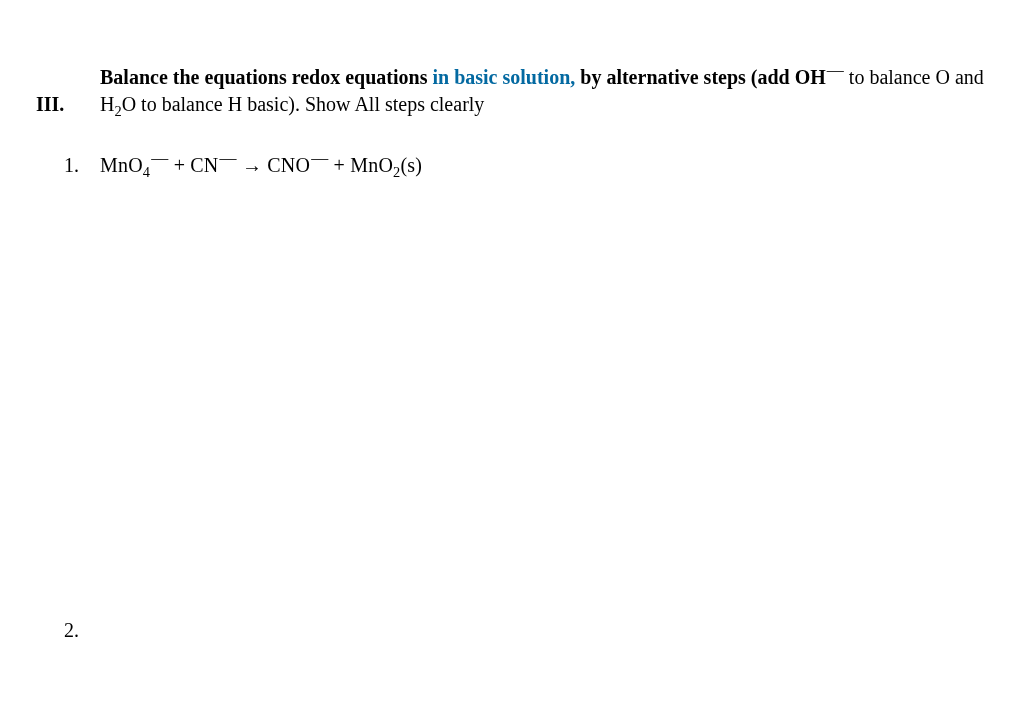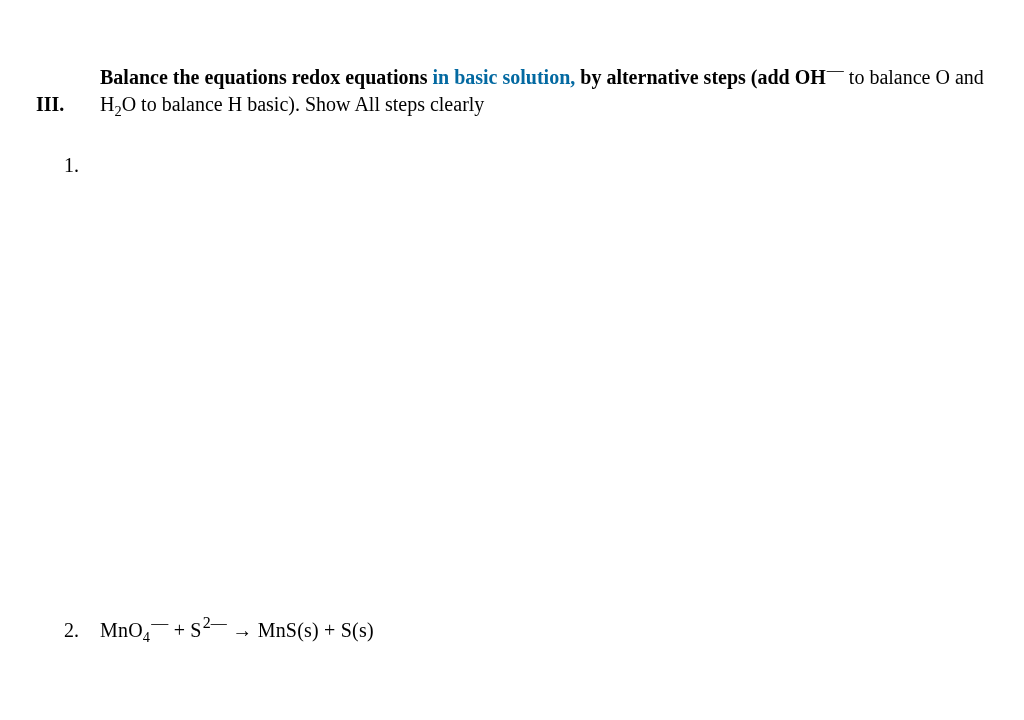--- a/index.html
+++ b/index.html
@@ -64,22 +64,22 @@
 <div class="header-row">
   <div class="sec-num">III.</div>
   <div class="title-block">
     <span class="bold">Balance the equations redox equations </span><span class="blue">in basic solution,</span><span class="bold"> by alternative steps (add OH</span><span class="minus">—</span>
     <span> to balance O and H</span><sub>2</sub><span>O to balance H basic). Show All steps clearly</span>
   </div>
 </div>
 
 <div class="q-row">
   <div class="q-num">1.</div>
+  <div class="eqn">
+    <span>MnO</span><sub>4</sub><span class="minus">—</span><span>  +  CN</span><span class="minus">—</span><span>  →    CNO</span><span class="minus">—</span><span>  +  MnO</span><sub>2</sub><span>(s)</span>
+  </div>
 </div>
 
 <div class="gap1"></div>
 
 <div class="q-row">
   <div class="q-num">2.</div>
-  <div class="eqn">
-    <span>MnO</span><sub>4</sub><span class="minus">—</span><span>    +   S</span><span class="charge2minus">2—</span><span>  →  MnS(s)  +  S(s)</span>
-  </div>
 </div>
 
 </body></html>

